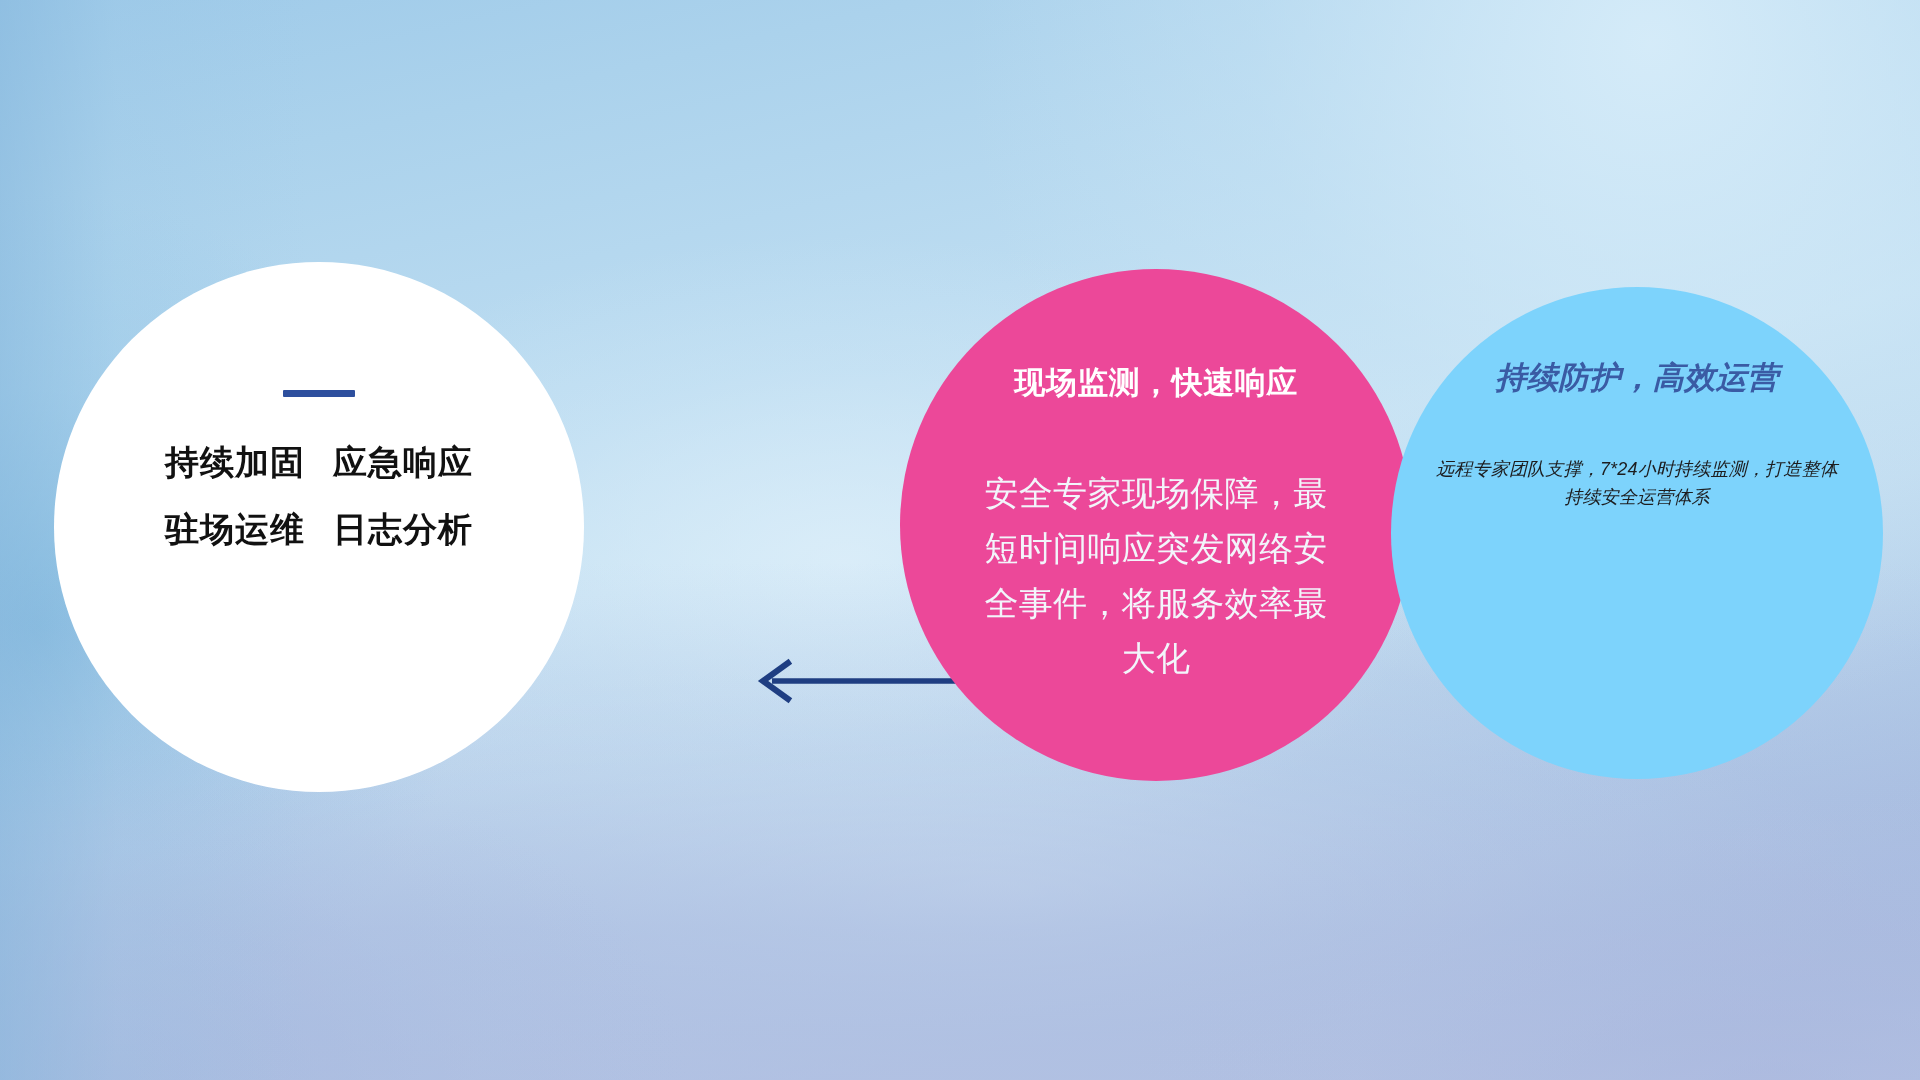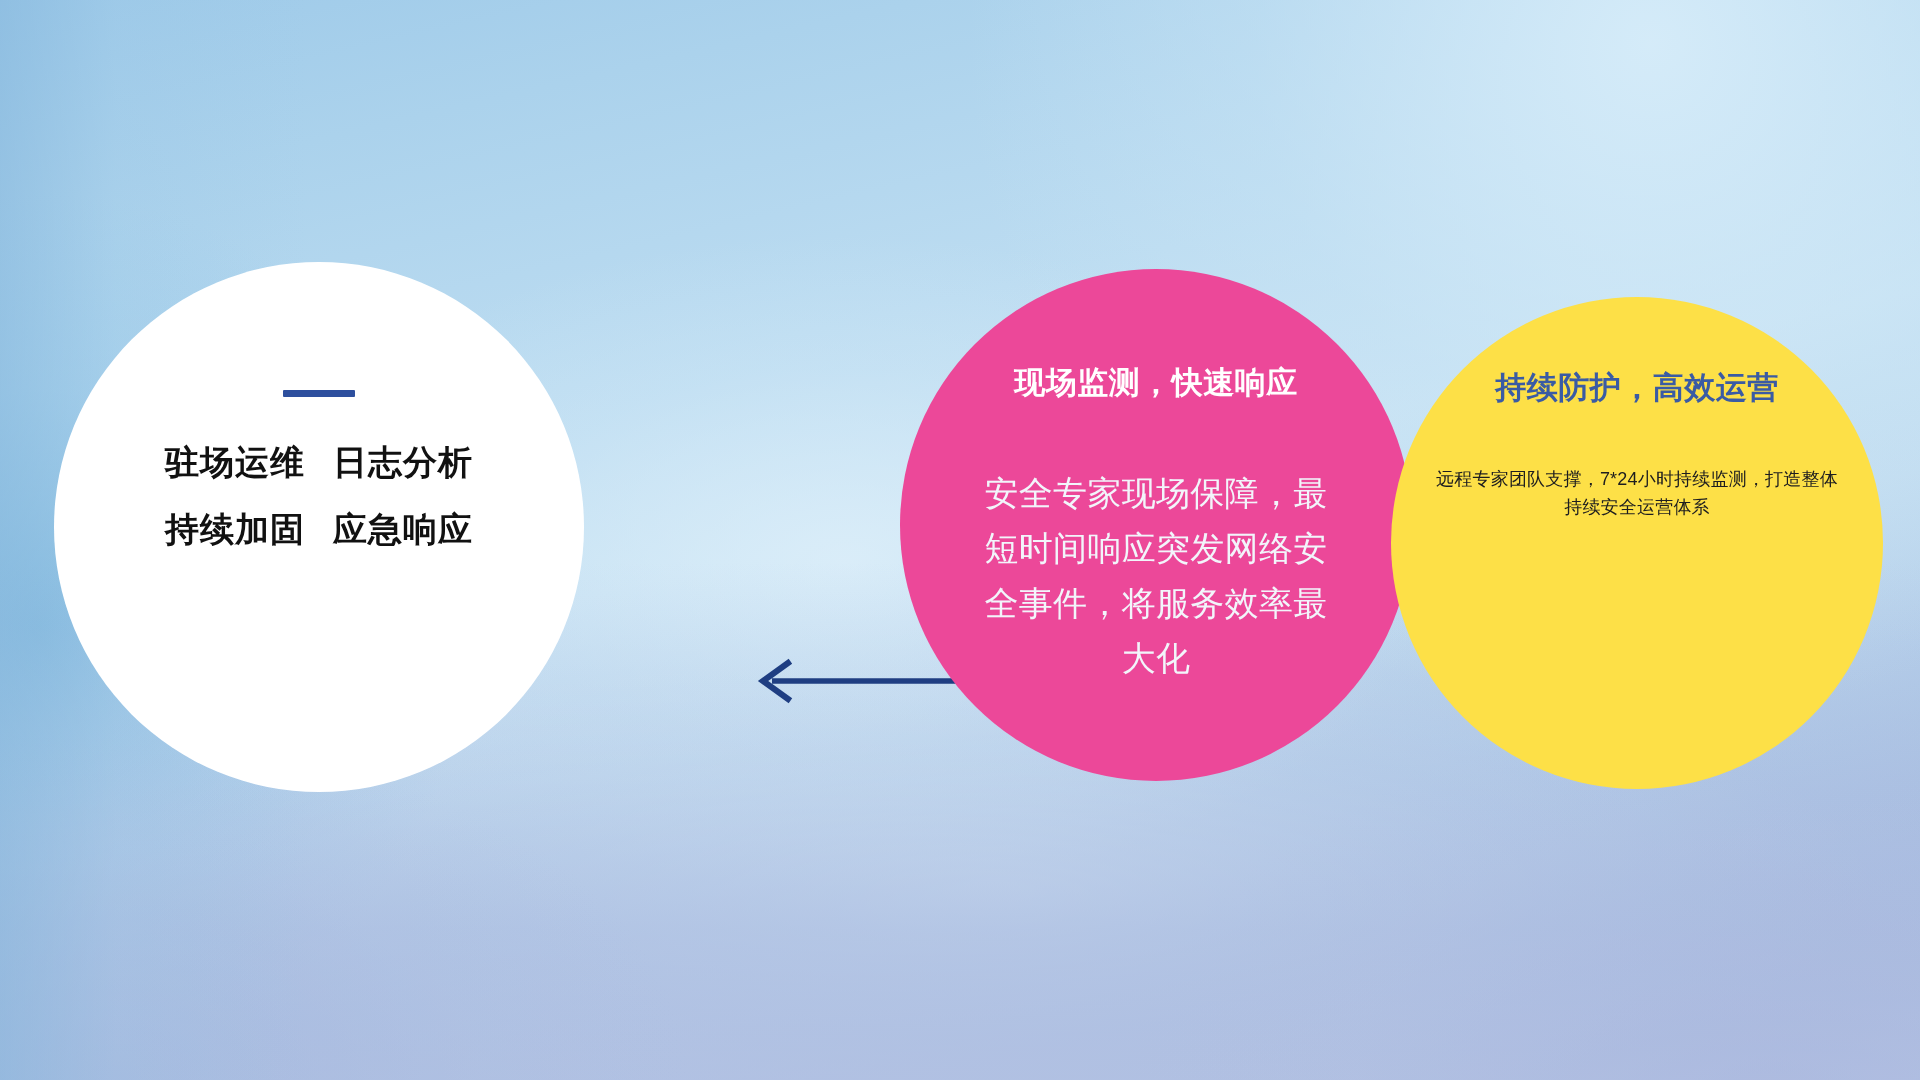--- a/index.html
+++ b/index.html
@@ -151,25 +151,26 @@
     font-weight: normal;
     color: #f2f5fb;
     line-height: 1.62;
     letter-spacing: 0.3px;
     padding: 0 14px;
   }
 
   
   #circle-right {
     left: 1391px;
-    top: 297px;
+    top: 287px;
     width: 492px;
     height: 492px;
-    background: #fde047;
+    background: #7dd3fc;
     z-index: 7;
+    font-style: italic;
   }
   #circle-right .inner {
     width: 430px;
     margin-top: 70px;
   }
   .right-title {
     font-size: 31px;
     font-weight: bold;
     letter-spacing: 0.5px;
     white-space: nowrap;
@@ -211,24 +212,24 @@
 
   <svg id="flow-arrow" viewBox="0 0 270 58" aria-hidden="true">
     <line x1="268" y1="29" x2="22" y2="29" stroke="#1f3e82" stroke-width="5.5" stroke-linecap="butt"></line>
     <polyline points="38,11 13,29 38,47" fill="none" stroke="#1f3e82" stroke-width="6" stroke-linecap="square" stroke-linejoin="miter"></polyline>
   </svg>
 
   <div class="circle" id="circle-left">
     <div class="inner">
       <div class="accent-dash" style="background:#2d4f9e;"></div>
       <div class="left-line">
-        <span>驻场运维</span><span class="gap"></span><span>日志分析</span>
+        <span>持续加固</span><span class="gap"></span><span>应急响应</span>
       </div>
       <div class="left-line">
-        <span>持续加固</span><span class="gap"></span><span>应急响应</span>
+        <span>驻场运维</span><span class="gap"></span><span>日志分析</span>
       </div>
     </div>
   </div>
 
   <div class="circle" id="circle-mid">
     <div class="inner">
       <div class="mid-title">现场监测，快速响应</div>
       <div class="mid-body">安全专家现场保障，最短时间响应突发网络安全事件，将服务效率最大化</div>
     </div>
   </div>

